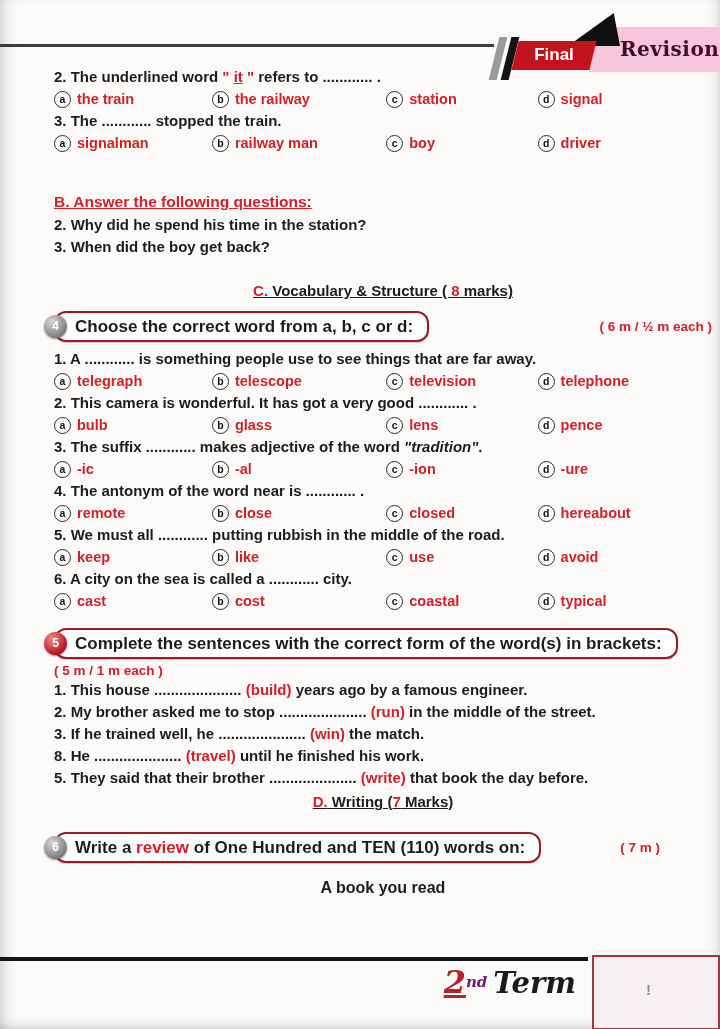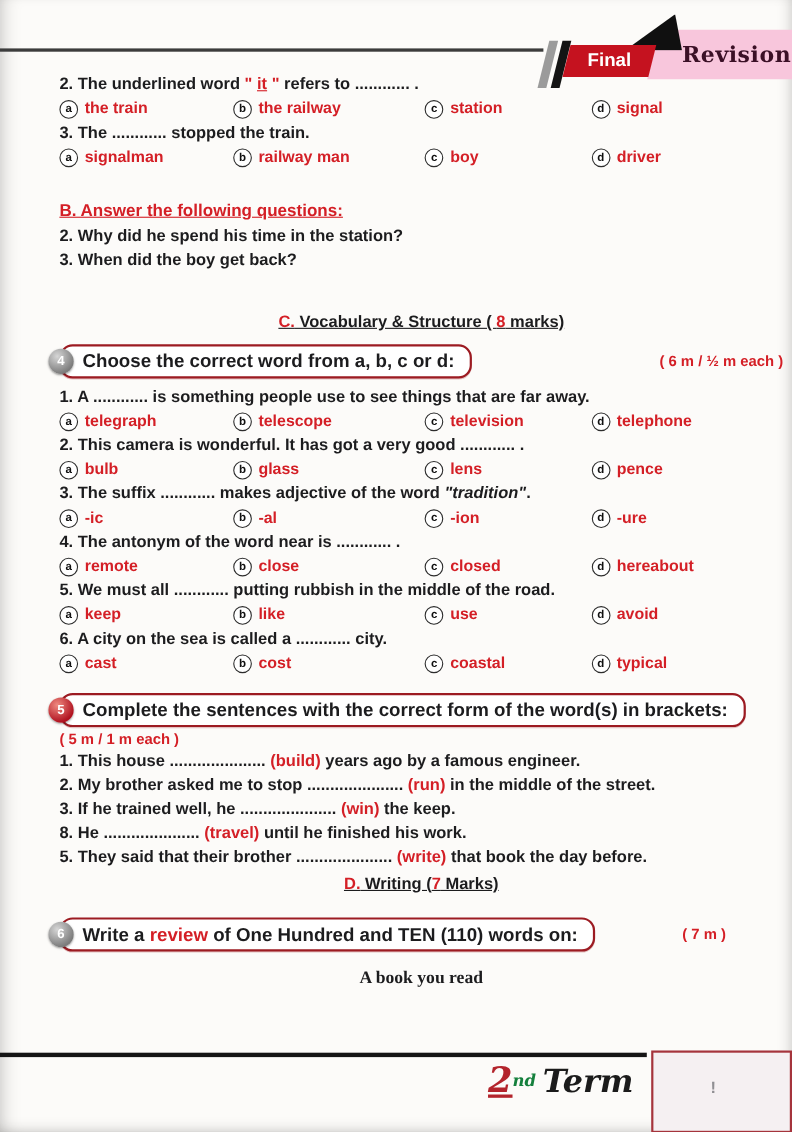--- a/index.html
+++ b/index.html
@@ -28,47 +28,47 @@
 
   
   .content{position:absolute;left:54px;top:66px;width:658px;}
   .stem{height:22px;line-height:22px;font-size:15px;font-weight:700;white-space:nowrap;}
   .opts{display:grid;grid-template-columns:24% 26.5% 23% 26.5%;height:22px;align-items:center;}
   .opt{display:flex;align-items:center;white-space:nowrap;}
   .circ{flex:0 0 auto;width:15px;height:15px;border:1.6px solid #2c2c2c;border-radius:50%;
         font-size:10.5px;line-height:15px;text-align:center;font-weight:700;color:#111;margin-right:6px;background:#fff;}
   .opt .otext{color:var(--red,#d41f26);font-weight:700;font-size:14.5px;}
 
-  .sec-b{margin-top:26px;}
+  .sec-b{margin-top:36px;}
   .sec-b .btitle{height:24px;line-height:24px;font-size:15.5px;font-weight:700;color:var(--red,#d41f26);text-decoration:underline;}
   .sec-b .bline{height:22px;line-height:22px;font-size:15px;font-weight:700;}
 
-  .center-head{margin-top:36px;text-align:center;font-size:15px;font-weight:700;}
+  .center-head{margin-top:24px;text-align:center;font-size:15px;font-weight:700;}
   .center-head .inner{text-decoration:underline;}
 
   .task-row{margin-top:12px;display:flex;align-items:center;justify-content:space-between;}
   .task-box{display:inline-flex;align-items:center;border:2.6px solid var(--box-border,#9c1b22);border-radius:12px;
         background:#fff;padding:2px 14px 2px 0;box-shadow:0 1px 0 rgba(156,27,34,.25);}
   .ball{width:23px;height:23px;border-radius:50%;margin:0 8px 0 -12px;color:#fff;font-weight:700;font-size:12px;
         line-height:23px;text-align:center;box-shadow:0 1px 2px rgba(0,0,0,.4);}
   .ball.gray{background:radial-gradient(circle at 35% 30%, #d6d6d6, #7c7c7c 72%);}
   .ball.red{background:radial-gradient(circle at 35% 30%, #ef8a80, #b01220 72%);}
   .task-title{font-size:17px;font-weight:700;white-space:nowrap;}
   .marks{color:var(--red,#d41f26);font-weight:700;font-size:13.5px;white-space:nowrap;}
   .marks-line{height:18px;line-height:18px;text-align:left;margin-top:2px;}
   .mcq-list{margin-top:6px;}
   .fill-line{height:22px;line-height:22px;font-size:15px;font-weight:700;white-space:nowrap;}
-  .topic{margin-top:16px;text-align:center;font-size:16px;font-weight:700;font-family:Liberation Serif, serif;}
+  .topic{margin-top:16px;text-align:center;font-size:16px;font-weight:700;}
   .t6marks{margin-right:52px;}
 
   
   .footer-line{position:absolute;left:0;top:957px;width:588px;height:4px;background:#151515;}
   .term{position:absolute;top:963px;left:420px;width:156px;text-align:right;font-family:"DejaVu Serif",serif;font-style:italic;white-space:nowrap;}
   .term .two{font-size:32px;font-weight:700;color:#b3242c;text-decoration:underline;}
-  .term .ord{font-size:15px;font-weight:700;color:#15803d;vertical-align:super;margin-top:36px;}
+  .term .ord{font-size:15px;font-weight:700;color:#701a75;vertical-align:super;margin-top:36px;}
   .term .word{font-size:29px;font-weight:700;color:#1b1b1b;margin-left:6px;}
   .pagebox{position:absolute;left:592px;top:955px;width:124px;height:71px;border:2.5px solid #a5343c;background:#f5f0f2;}
   .pagebox .mark{position:absolute;left:52px;top:24px;color:#6f6f74;font-size:15px;font-weight:700;opacity:.75;}
 </style>
 </head>
 <body>
 
 <div class="page">
 
   <div class="top-rule"></div>
@@ -271,21 +271,21 @@
         <span class="task-title">Complete the sentences with the correct form of the word(s) in brackets:</span>
       </div>
     </div>
     <div class="marks-line">
       <span class="marks">( 5 m / 1 m each )</span>
     </div>
 
     <div>
         <div class="fill-line"><span>1. This house ..................... </span><span class="red">(build)</span><span> years ago by a famous engineer.</span></div>
         <div class="fill-line"><span>2. My brother asked me to stop ..................... </span><span class="red">(run)</span><span> in the middle of the street.</span></div>
-        <div class="fill-line"><span>3. If he trained well, he ..................... </span><span class="red">(win)</span><span> the keep.</span></div>
+        <div class="fill-line"><span>3. If he trained well, he ..................... </span><span class="red">(win)</span><span> the match.</span></div>
         <div class="fill-line"><span>8. He ..................... </span><span class="red">(travel)</span><span> until he finished his work.</span></div>
         <div class="fill-line"><span>5. They said that their brother ..................... </span><span class="red">(write)</span><span> that book the day before.</span></div>
       </div>
 
     <div class="center-head" style="margin-top:4px;">
       <span class="inner"><span class="red">D.</span><span> Writing (</span><span class="red">7</span><span> Marks)</span></span>
     </div>
 
     <div class="task-row" style="margin-top:22px;justify-content:flex-start;">
       <div class="task-box" style="flex:0 0 auto;min-width:460px;">

